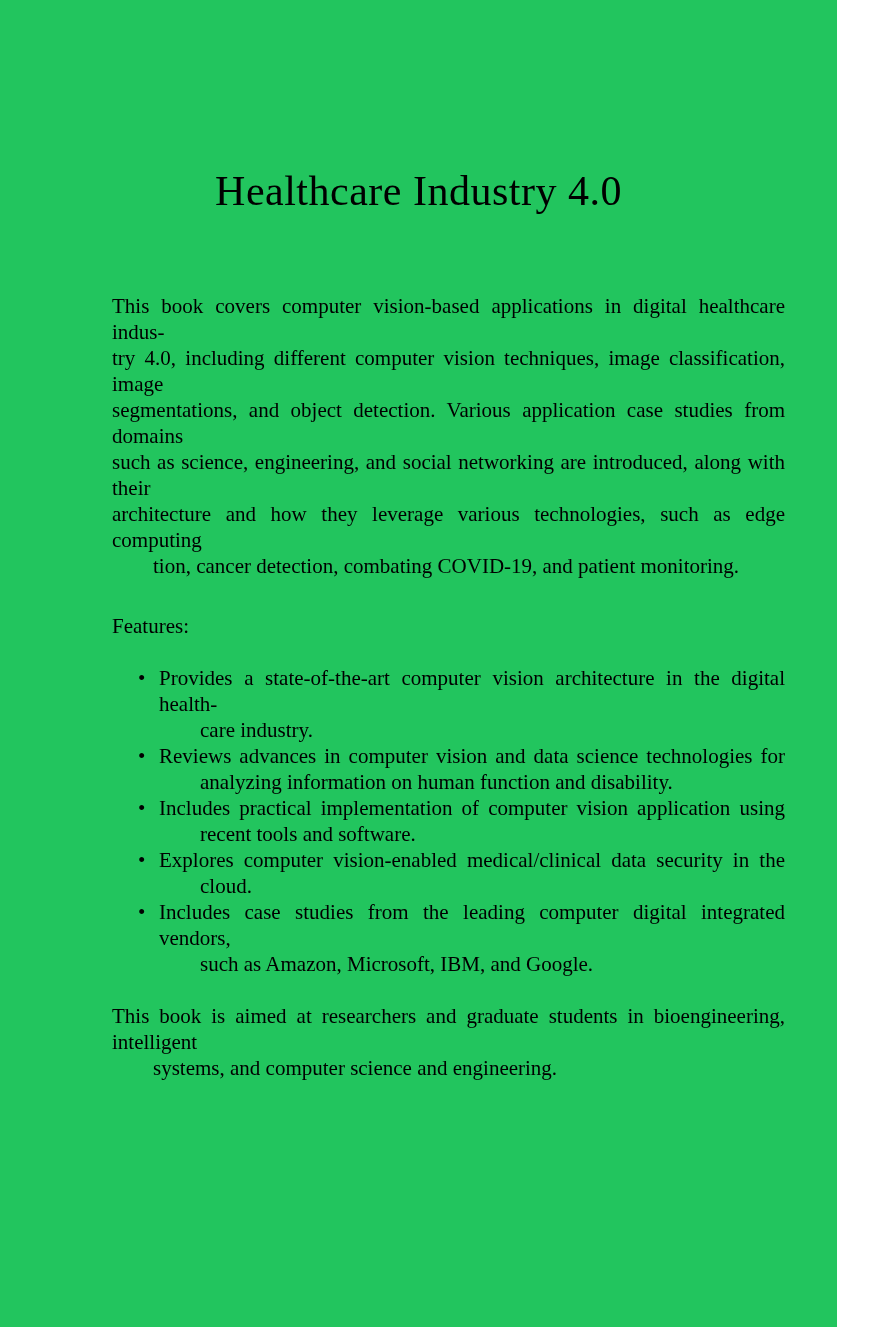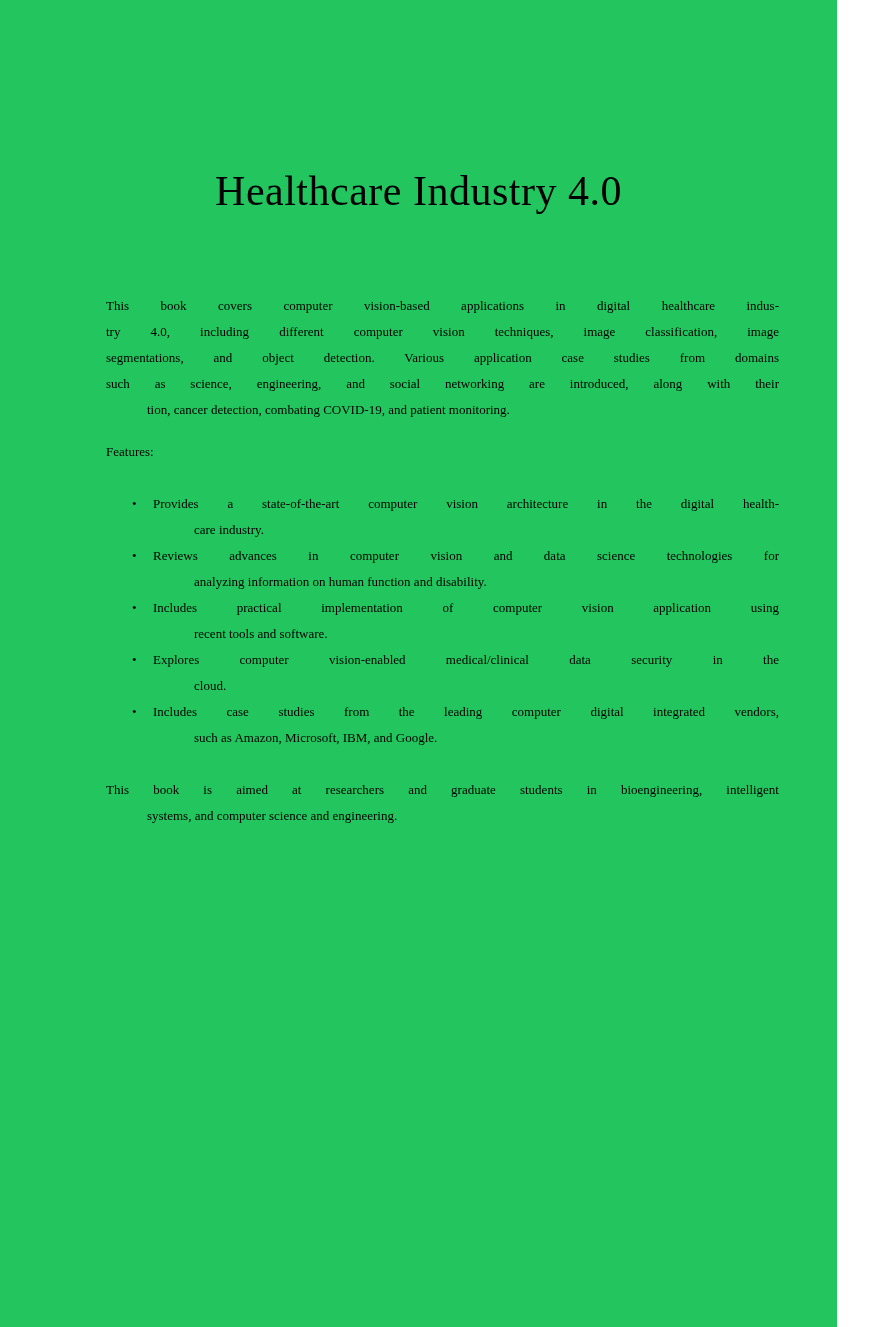--- a/index.html
+++ b/index.html
@@ -23,39 +23,39 @@
     width: 100%;
     margin: 0;
     text-align: center;
     font-size: 42px;
     font-weight: 400;
     letter-spacing: 0.5px;
     color: #000000;
   }
   .body-text {
     position: absolute;
-    left: 106px;
+    left: 112px;
     top: 293px;
     width: 673px;
-    font-size: 13px;
+    font-size: 21px;
     line-height: 26px;
     color: #000000;
   }
   
   .jline {
     text-align: justify;
     text-align-last: justify;
     white-space: normal;
   }
   .jline.last {
     text-align-last: left;
     margin-left: 41px;
   }
   .features-label {
-    margin-top: 16px;
+    margin-top: 34px;
     text-align: left;
   }
   .feature-list {
     margin-top: 26px;
   }
   .feature-item {
     display: flex;
     align-items: flex-start;
   }
   .bullet-marker {
@@ -79,20 +79,21 @@
 
   <h1 class="book-title">Healthcare Industry 4.0</h1>
 
   <div class="body-text">
 
     <div>
       <div class="jline">This book covers computer vision-based applications in digital healthcare indus-</div>
       <div class="jline">try 4.0, including different computer vision techniques, image classification, image</div>
       <div class="jline">segmentations, and object detection. Various application case studies from domains</div>
       <div class="jline">such as science, engineering, and social networking are introduced, along with their</div>
+      <div class="jline">architecture and how they leverage various technologies, such as edge computing</div>
       <div class="jline last">tion, cancer detection, combating COVID-19, and patient monitoring.</div>
     </div>
 
     <div class="features-label">Features:</div>
 
     <div class="feature-list">
 
       <div class="feature-item">
         <span class="bullet-marker">•</span>
         <div class="bullet-text">

